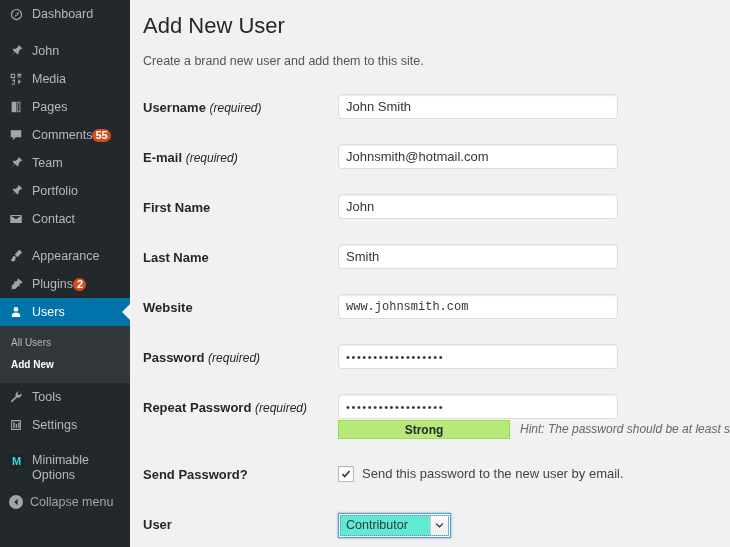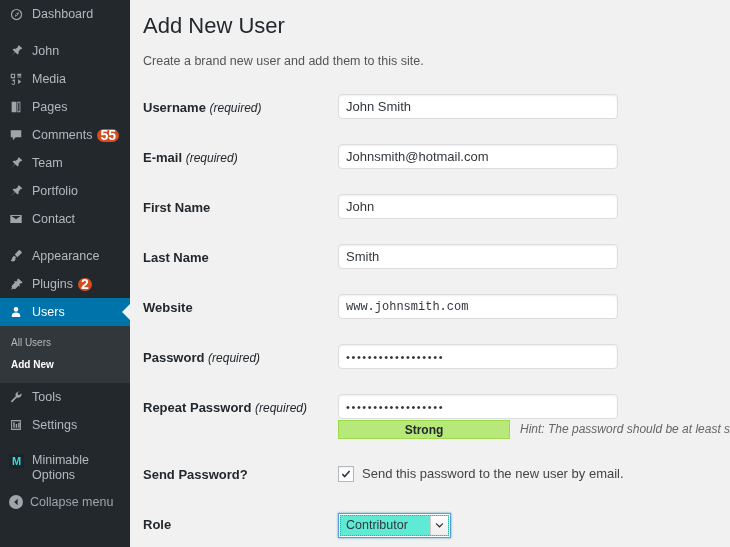--- a/index.html
+++ b/index.html
@@ -86,23 +86,22 @@
   .menu-gap { height: 9px; }
   .badge {
     display: inline-block;
     min-width: 13px;
     height: 13px;
     line-height: 13px;
     text-align: right;
     border-radius: 10px;
     background: #d54e21;
     color: #fff;
-    font-size: 14px;
+    font-size: 11px;
     font-weight: bold;
-    margin-left: 5px;
     padding: 0 3px;
     box-sizing: border-box;
     vertical-align: middle;
   }
   .submenu {
     background: #32373c;
     padding: 6px 0 7px 0;
   }
   .submenu-item {
     display: block;
@@ -552,21 +551,21 @@
                     <path d="M1.4 5.1 3.7 7.5 8.6 2"></path>
                   </svg>
               </span>
               <span class="check-label">Send this password to the new user by email.</span>
             </div>
           </td>
         </tr>
 
         <tr>
           <th>
-            <span>Role</span>
+            <span>User</span>
           </th>
           <td>
             <span class="select-wrap">
               <span class="select-inner">
                 <span class="select-val">Contributor</span>
                 <span class="select-arrow">
                   <svg width="9" height="6" viewBox="0 0 9 6" fill="#23282d">
                       <path d="M0.6 0.8 4.5 4.7 8.4 0.8 7.4 0.2 4.5 3 1.6 0.2z"></path>
                     </svg>
                 </span>

